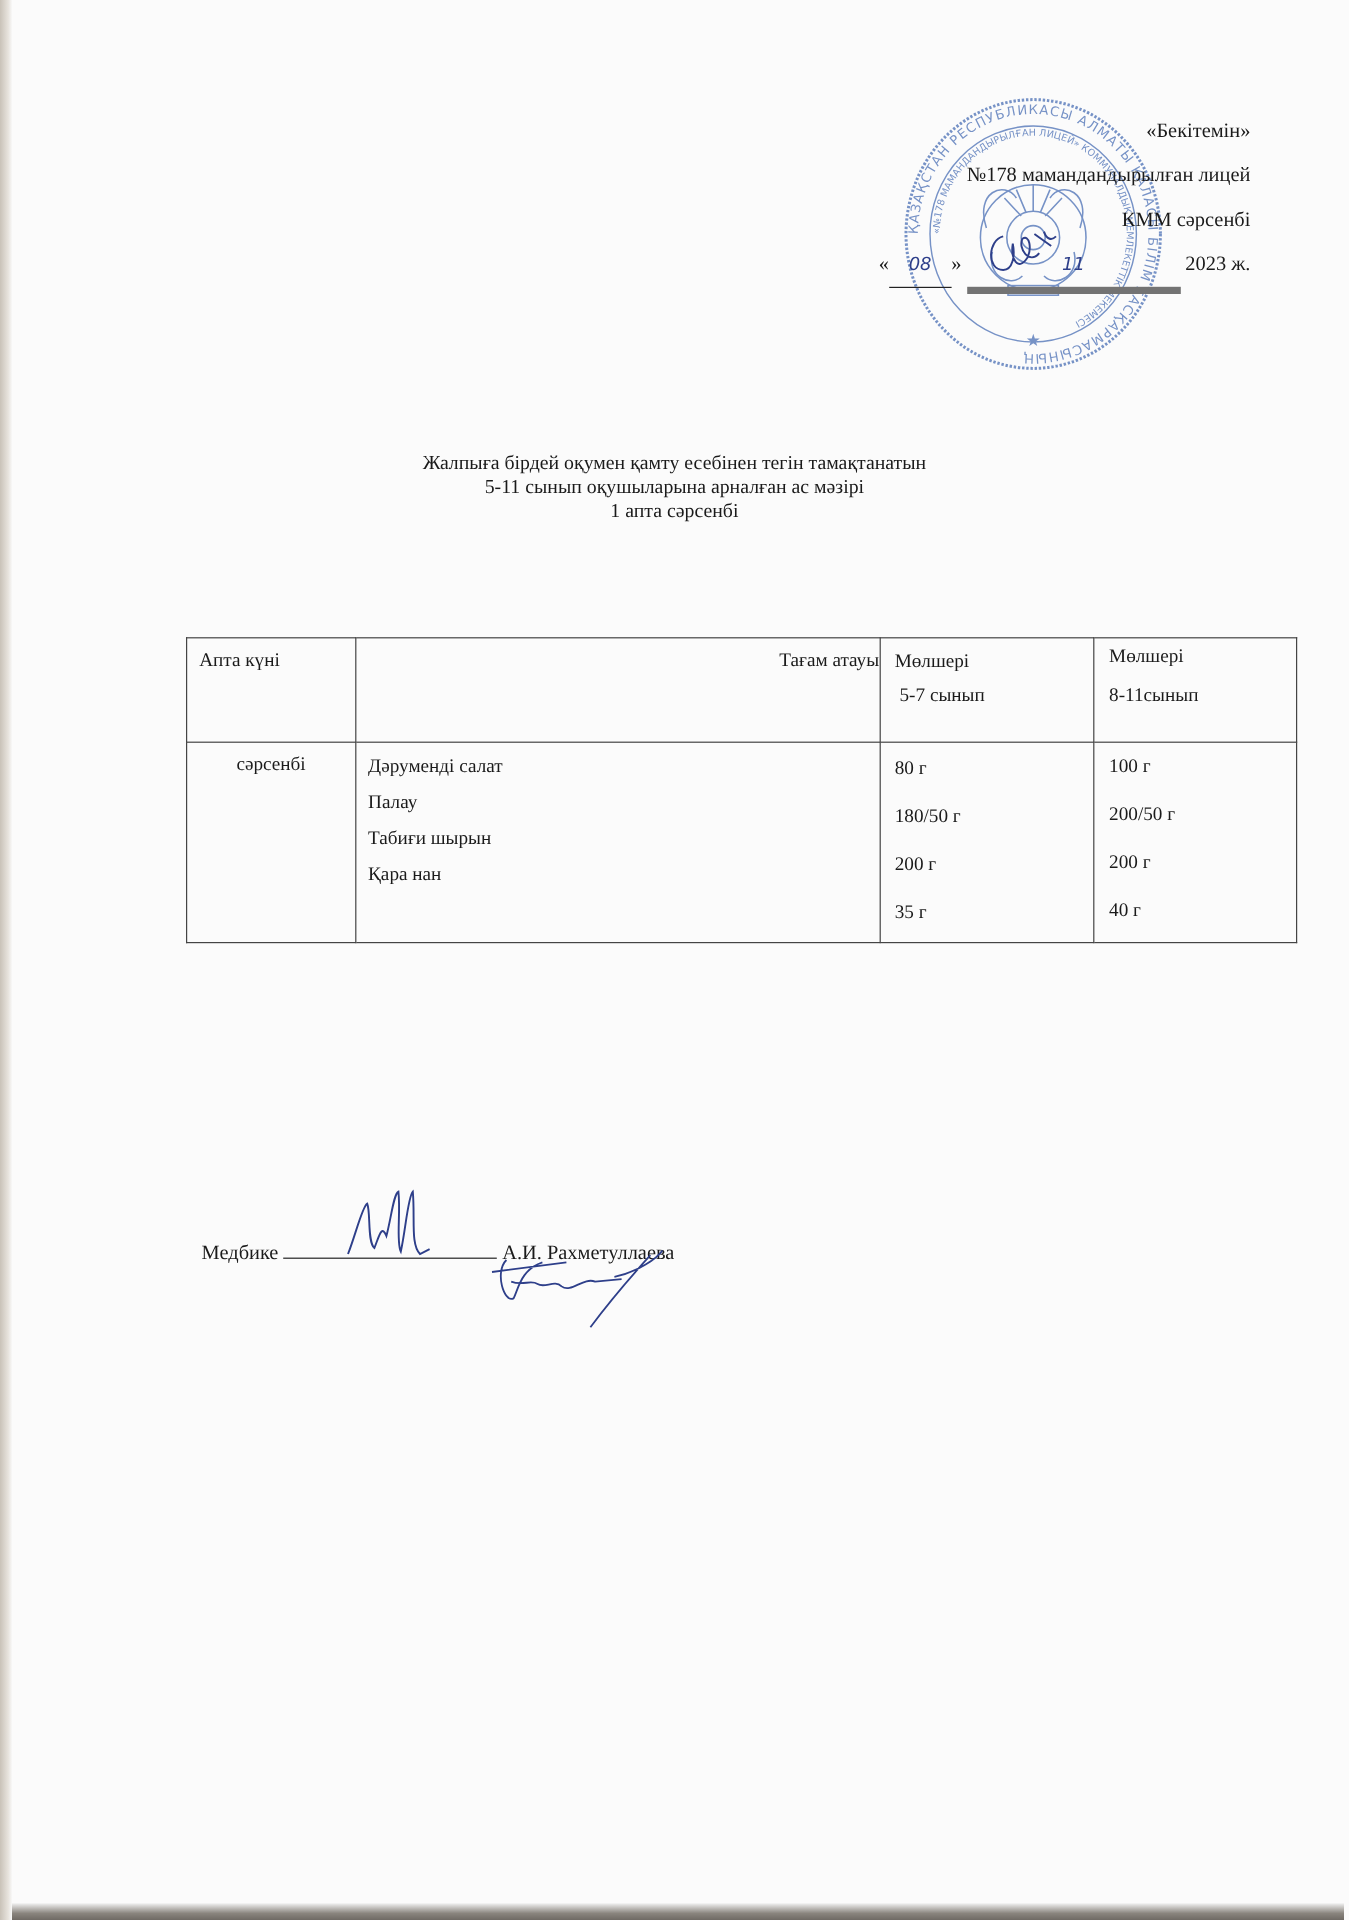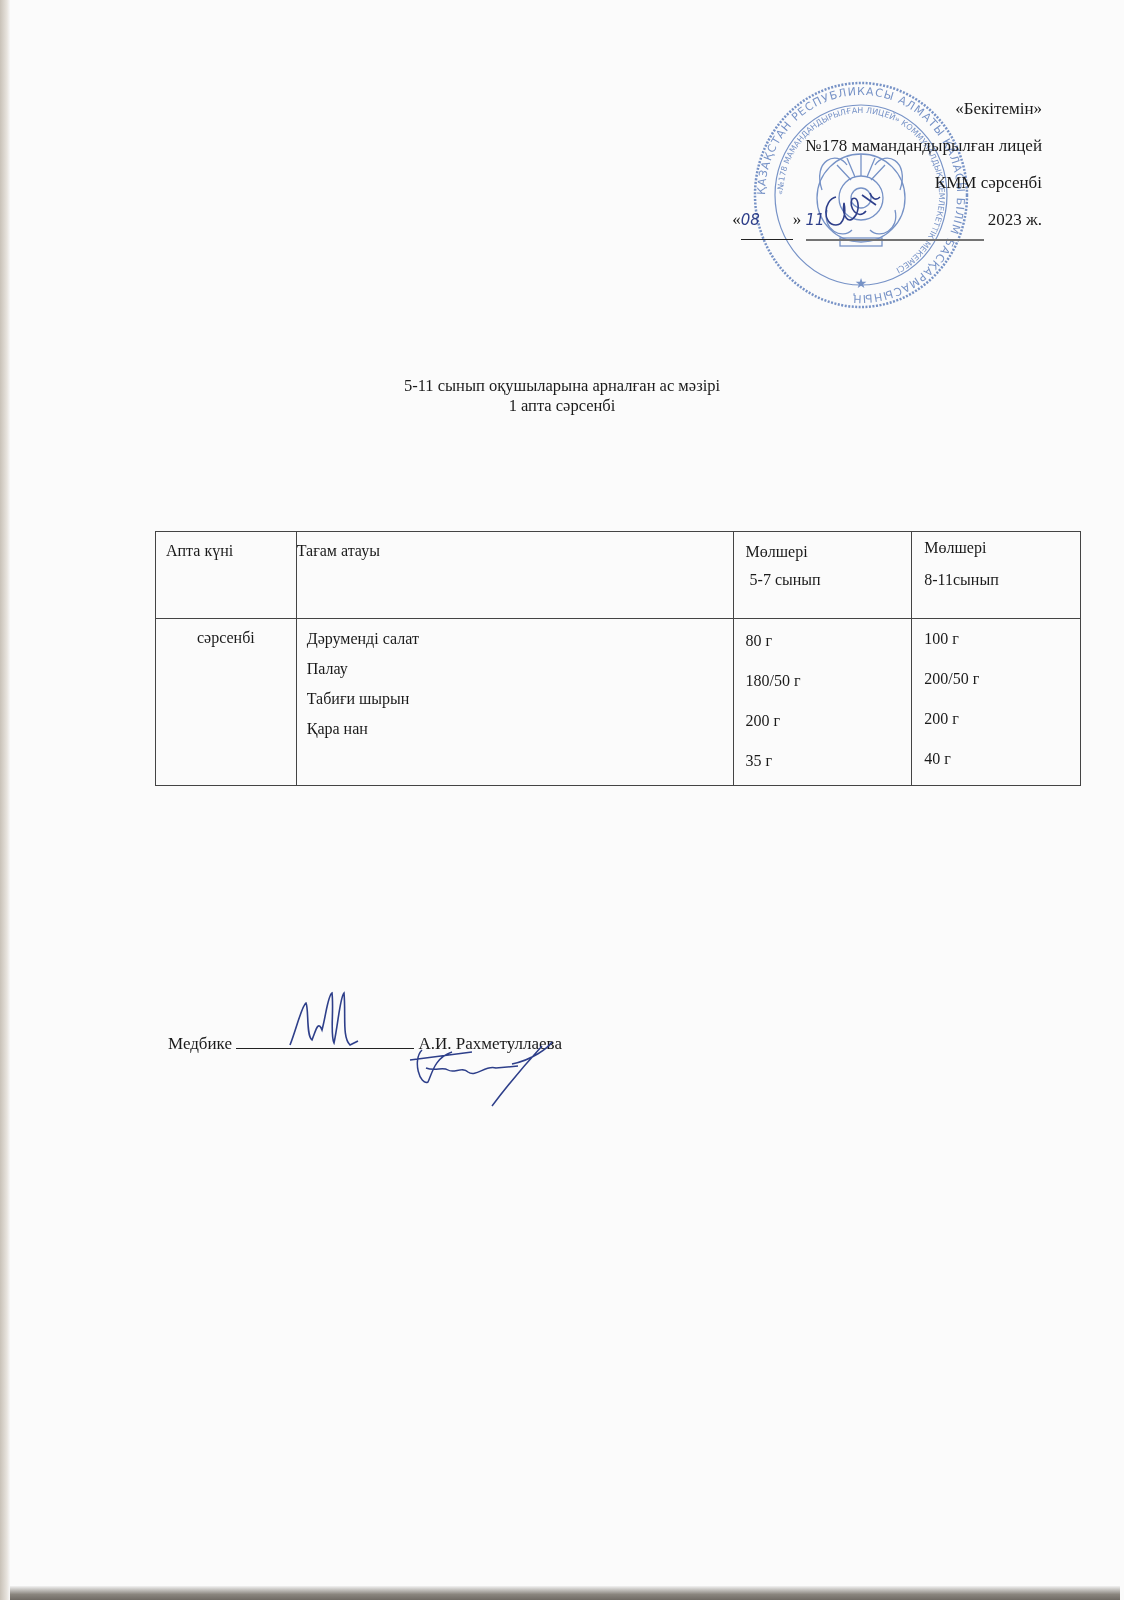--- a/index.html
+++ b/index.html
@@ -17,41 +17,41 @@
       position: absolute; left: 10px; bottom: 0; width: 1110px; height: 14px;
       background: linear-gradient(to bottom, #f2f2f2, #8a857e 60%, #6f6a64);
     }
     .approval {
       position: absolute; right: 82px; top: 90px; text-align: right;
       font-size: 17px; line-height: 37px; z-index: 2;
     }
     .approval div { white-space: nowrap; }
     .approval .line { display: inline-block; border-bottom: 1px solid #222; }
     .sig-line-dir { width: 75px; margin-right: 4px; vertical-align: bottom; height: 20px; }
-    .date-day { display: inline-block; width: 52px; border-bottom: 1px solid #222; text-align: left;
+    .date-day { display: inline-block; width: 52px; border-bottom: 1px solid #222; text-align: center;
       font-family: "DejaVu Sans", sans-serif; font-style: italic; color: #2e3f8a; font-size: 15px; }
-    .date-month { display: inline-block; width: 178px; border-bottom: 2px solid #737373; text-align: left;
+    .date-month { display: inline-block; width: 178px; border-bottom: 6px solid #737373; text-align: center;
       font-family: "DejaVu Sans", sans-serif; font-style: italic; color: #2e3f8a; font-size: 15px; }
     .stamp {
       position: absolute; left: 752px; top: 80px; width: 218px; height: 230px; z-index: 1; opacity: 0.75;
     }
     .dir-signature { position: absolute; left: 818px; top: 185px; z-index: 3; }
     .title-block {
       position: absolute; left: 0; width: 1124px; top: 376px; text-align: center;
       font-size: 16.5px; line-height: 20px;
     }
     table.menu {
       position: absolute; left: 127px; top: 531px; width: 926px;
       border-collapse: collapse; font-size: 16px; margin-left: 28px;
     }
     table.menu td { border: 1.3px solid #444; vertical-align: top; padding: 0; }
     .c1 { width: 140px; } .c2 { width: 437px; } .c3 { width: 178px; } .c4 { width: 168px; }
     .hdr td { height: 86px; }
     .hcell { padding: 10px 10px 0 10px; }
-    .hcenter { text-align: left; padding-top: 10px; }
+    .hcenter { text-align: right; padding-top: 10px; }
     .mhead { padding: 6px 10px 0 12px; line-height: 28px; }
     .body-row td { height: 166px; }
     .day { text-align: center; padding-top: 10px; }
     .items { padding: 10px 10px 0 10px; line-height: 40px; }
     .items div { line-height: 40px; margin-top: -10px; }
     .items div:first-child { margin-top: -10px; }
     .qty { padding: 2px 10px 0 12px; }
     .qty div { line-height: 40px; }
     .signatures {
       position: absolute; left: 168px; top: 1025px; font-size: 17px; line-height: 37px; z-index: 2;
@@ -102,20 +102,21 @@
   <div>№178 мамандандырылған лицей</div>
   <div>КММ сәрсенбі</div>
   <div>
     <span>«</span><span class="date-day">08</span><span>»</span>
     <span class="date-month">11</span>
     <span>2023 ж.</span>
   </div>
 </div>
 
 <div class="title-block">
+  <div>Жалпыға бірдей оқумен қамту есебінен тегін тамақтанатын</div>
   <div>5-11 сынып оқушыларына арналған ас мәзірі</div>
   <div>1 апта сәрсенбі</div>
 </div>
 
 <table class="menu">
   <tbody>
       <tr class="hdr">
     <td class="c1">
       <div class="hcell">Апта күні</div>
     </td>

